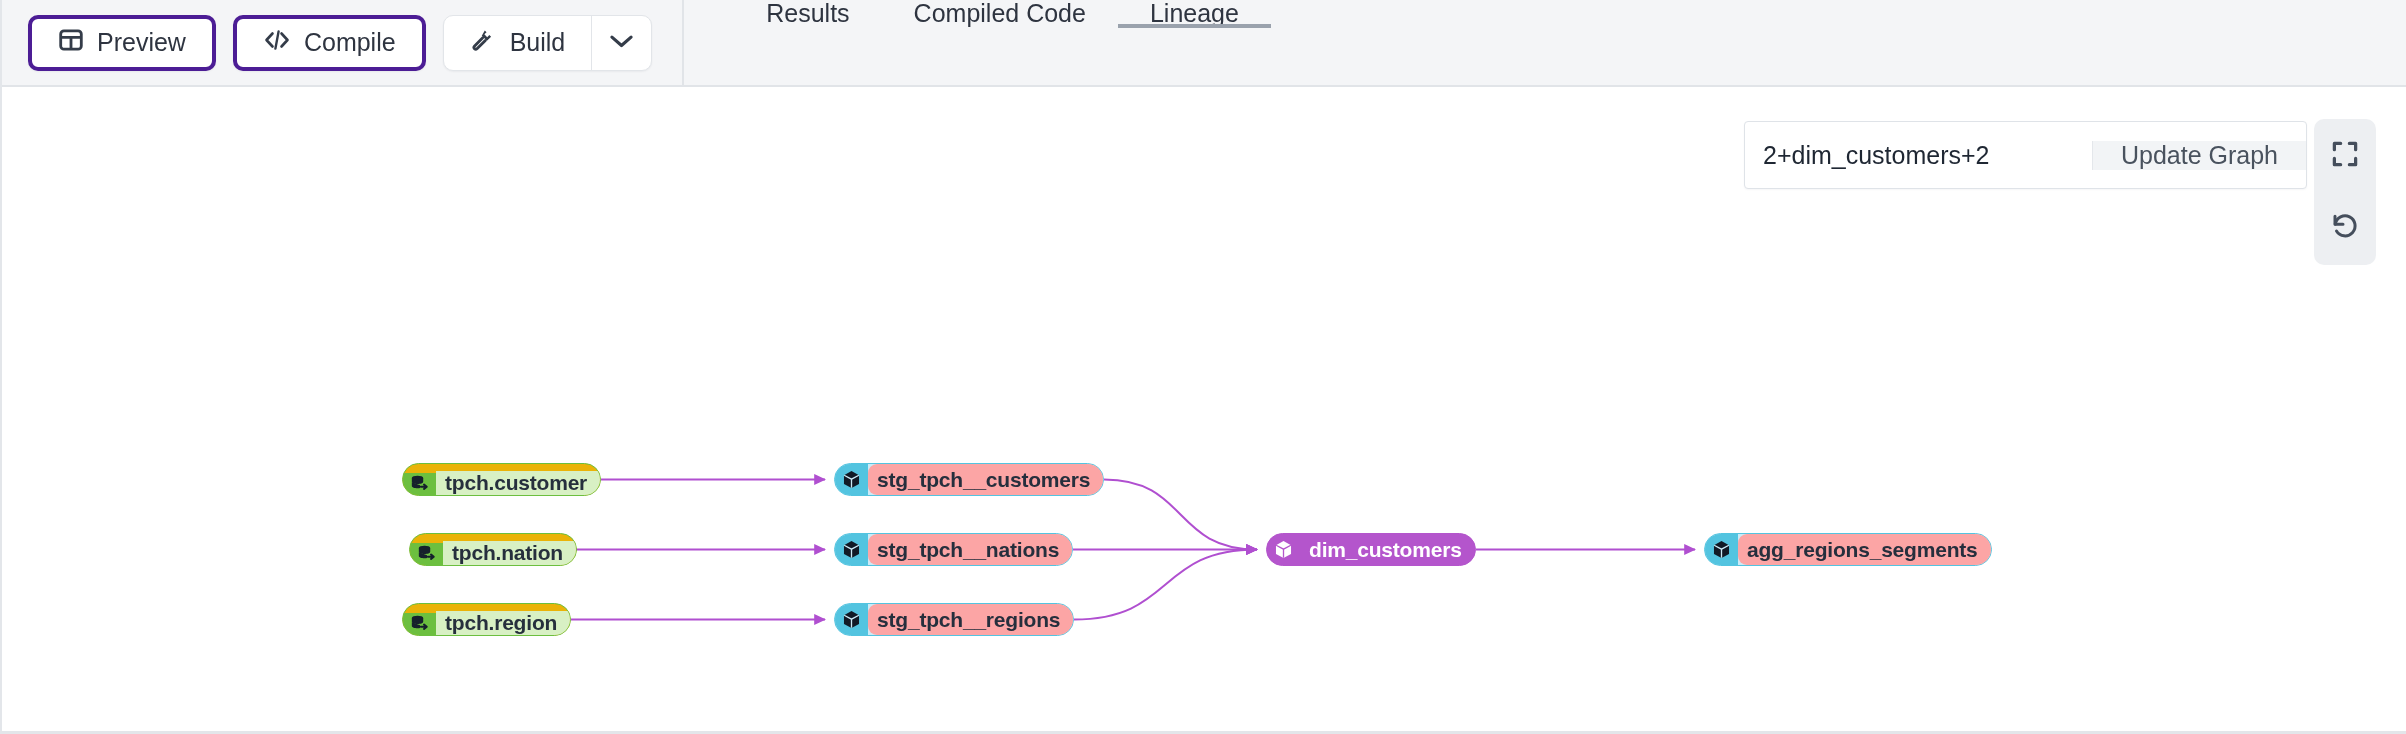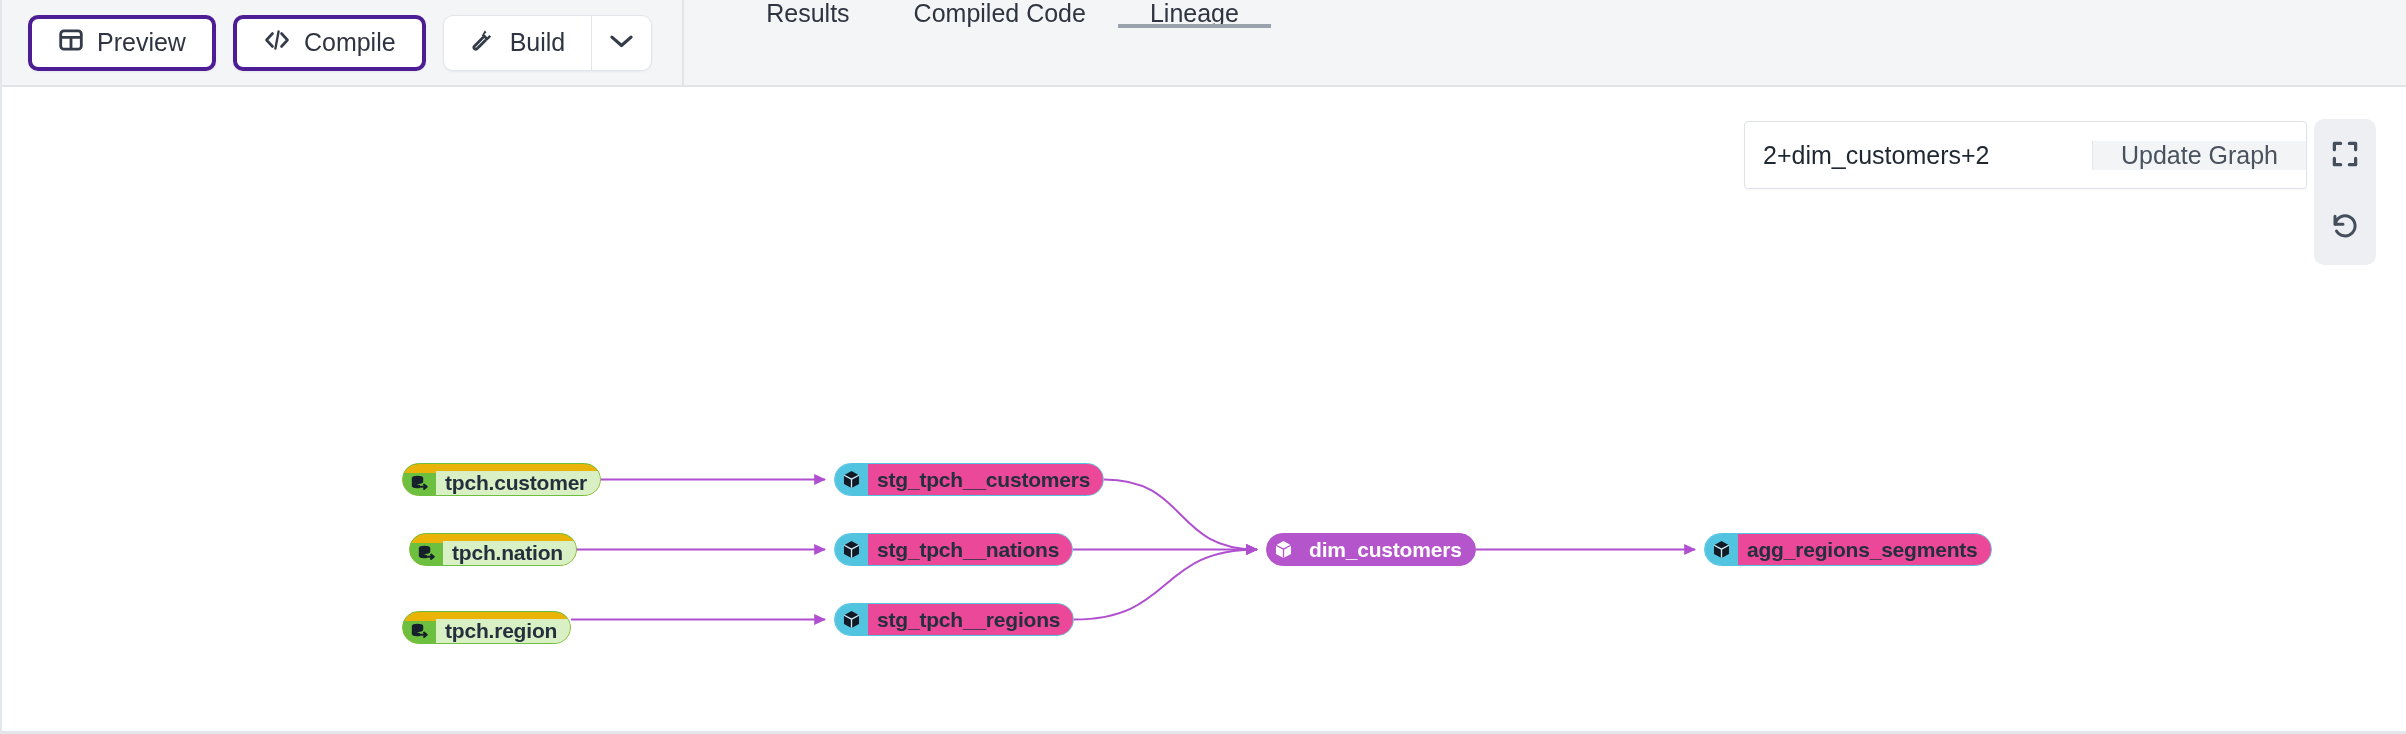--- a/index.html
+++ b/index.html
@@ -200,21 +200,21 @@
   }
 
   
   .node.source { border: 1.5px solid #6cbf3f; background: #eab308; align-items: flex-end; }
   .node.source .ico { background: #6cbf3f; }
   .node.source .nm { color: #262f3d; background: #d8f0c4; }
 
   
   .node.model { border: 1.5px solid #53c4e0; background: #cbeaf6; }
   .node.model .ico { background: #53c4e0; }
-  .node.model .nm { color: #262f3d; background: #ec4899; }
+  .node.model .nm { color: #262f3d; background: #fca5a5; border-radius: 9px; }
 
   
   .node.selected { border: 1.5px solid #b455cc; background: #b455cc; }
   .node.selected .ico { background: #b455cc; }
   .node.selected .nm { color: #ffffff; background: #b455cc; text-align: right; }
 </style>
 </head>
 <body>
 
 <div id="app">
@@ -312,21 +312,21 @@
           <div class="ico">
             <svg width="22" height="22" viewBox="0 0 24 24" fill="none">
               <ellipse cx="9.3" cy="5.4" rx="6.2" ry="2.5" fill="#16202c"></ellipse>
               <path d="M3.1 5.4v4.1c0 1.4 2.8 2.5 6.2 2.5s6.2-1.1 6.2-2.5V5.4" fill="#16202c"></path>
               <path d="M3.1 10.2v4.0c0 1.4 2.8 2.5 6.2 2.5 1.0 0 2.0-.1 2.8-.3v-3.1" fill="#16202c"></path>
               <path d="M13.0 15.0h5.4M16.4 12.6l2.9 2.4-2.9 2.4" stroke="#16202c" stroke-width="2.3" stroke-linecap="round" stroke-linejoin="round"></path>
             </svg>
           </div>
           <div class="nm">tpch.nation</div>
         </div>
-        <div class="node source" style="left: 400px; top: 516px; margin-top: 8px;">
+        <div class="node source" style="left: 400px; top: 516px;">
           <div class="ico">
             <svg width="22" height="22" viewBox="0 0 24 24" fill="none">
               <ellipse cx="9.3" cy="5.4" rx="6.2" ry="2.5" fill="#16202c"></ellipse>
               <path d="M3.1 5.4v4.1c0 1.4 2.8 2.5 6.2 2.5s6.2-1.1 6.2-2.5V5.4" fill="#16202c"></path>
               <path d="M3.1 10.2v4.0c0 1.4 2.8 2.5 6.2 2.5 1.0 0 2.0-.1 2.8-.3v-3.1" fill="#16202c"></path>
               <path d="M13.0 15.0h5.4M16.4 12.6l2.9 2.4-2.9 2.4" stroke="#16202c" stroke-width="2.3" stroke-linecap="round" stroke-linejoin="round"></path>
             </svg>
           </div>
           <div class="nm">tpch.region</div>
         </div>

